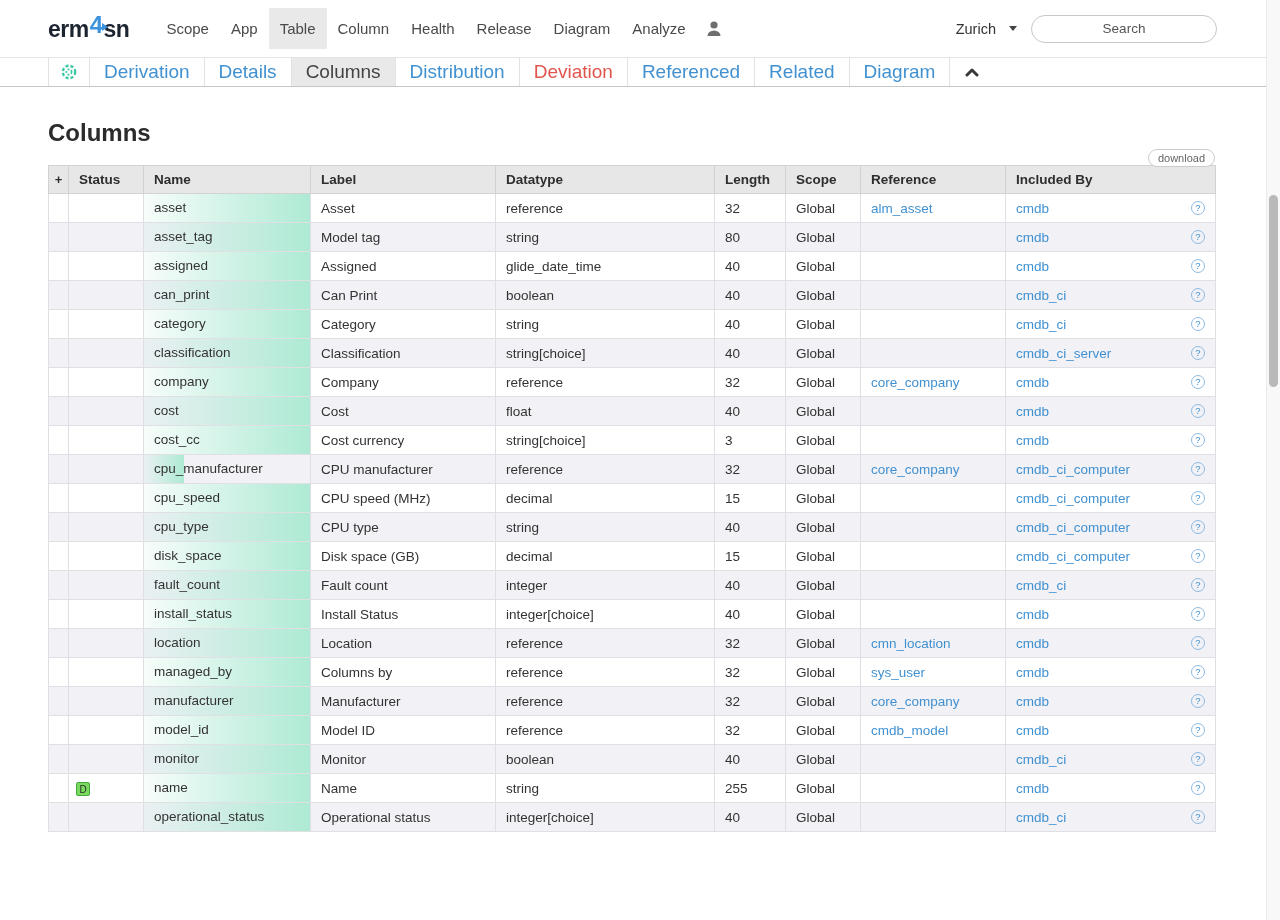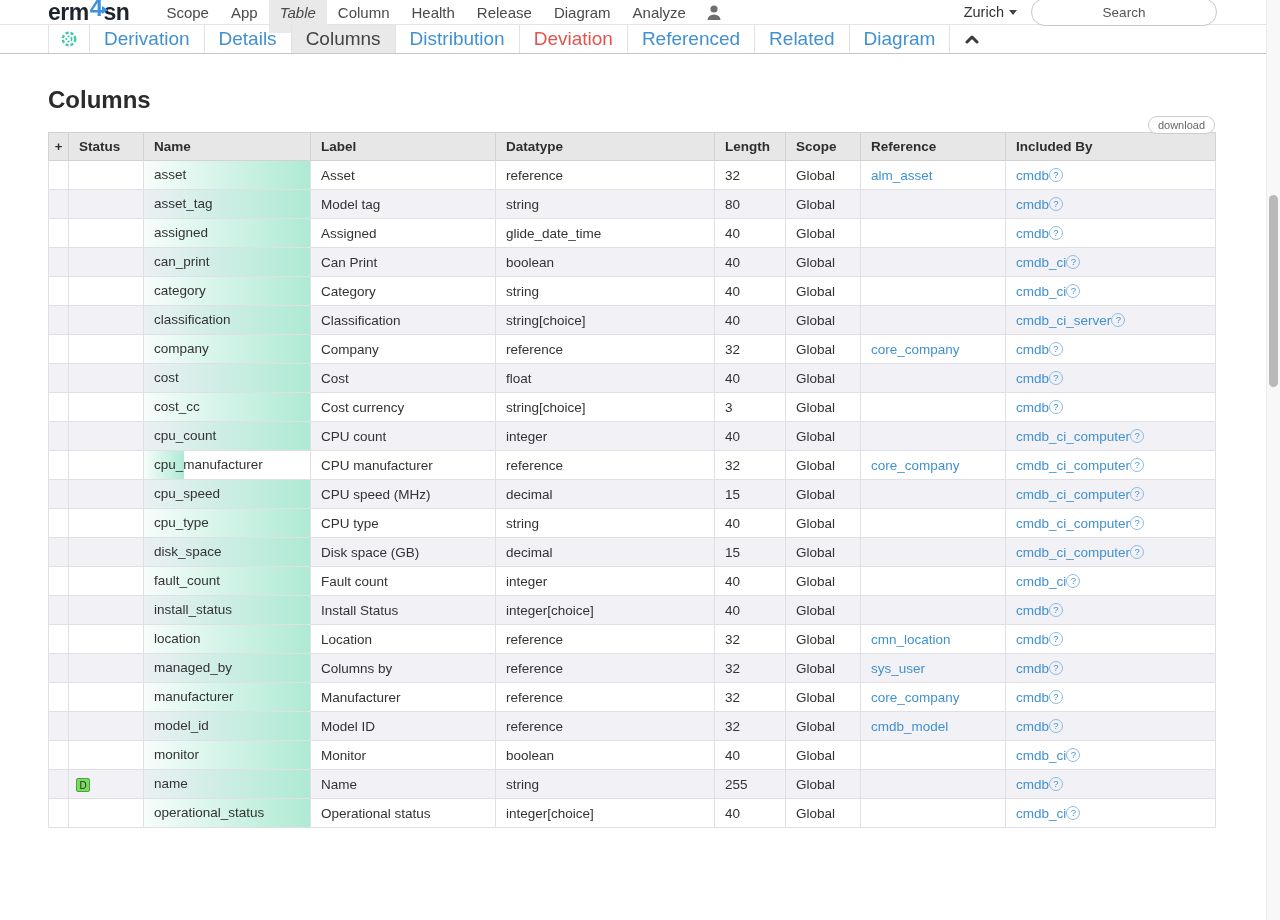--- a/index.html
+++ b/index.html
@@ -7,33 +7,33 @@
     --link:#4191d1;
     --alert:#e0564e;
     --statusgreen:#7ad95f;
   }
   *{box-sizing:border-box;margin:0;padding:0;}
   html,body{width:1280px;height:920px;overflow:hidden;background:#fff;
     font-family:"Liberation Sans",sans-serif;color:#333;}
   body{position:relative;}
 
   
-  .navbar{height:25px;display:flex;align-items:center;padding-left:48px;
+  .navbar{height:58px;display:flex;align-items:center;padding-left:48px;
     border-bottom:1px solid #e3e3e3;background:#fff;}
   .logo{font-size:23px;font-weight:bold;color:#1c2430;letter-spacing:-0.5px;
     margin-right:26px;cursor:pointer;white-space:nowrap;}
   .logo .four{color:#3c92dc;position:relative;top:-4px;font-size:24px;margin:0 1px;}
   .logo .four::after{content:"";position:absolute;right:-5px;top:12px;
     border-left:6px solid #3c92dc;border-top:4px solid transparent;border-bottom:4px solid transparent;}
   .main-nav{display:flex;align-items:stretch;height:41px;}
   .nav-item{padding:0 11px;line-height:41px;font-size:15px;color:#4a4a4a;cursor:pointer;}
-  .nav-item.active{background:#e9e9e9;font-style:italic;}
+  .nav-item.active{background:#e9e9e9;}
   .person{display:flex;align-items:center;margin-left:8px;cursor:pointer;}
   .nav-right{margin-left:auto;display:flex;align-items:center;gap:14px;margin-right:63px;}
-  .region{font-size:14.5px;color:#333;cursor:pointer;display:flex;align-items:center;}
+  .region{font-size:14.5px;color:#333;cursor:pointer;display:flex;align-items:center;gap:8px;}
   .caret-down{display:inline-block;width:0;height:0;border-left:4px solid transparent;
     border-right:4px solid transparent;border-top:5px solid #444;margin-left:5px;}
   .search{width:186px;height:28px;border:1px solid #c8c8c8;border-radius:14px;
     text-align:center;font-size:13.5px;color:#444;outline:none;background:#fff;
     font-family:"Liberation Sans",sans-serif;}
   .search::placeholder{color:#555;opacity:1;}
 
   
   .tabbar{height:29px;display:flex;align-items:stretch;padding-left:48px;
     border-bottom:1px solid #c6c6c6;background:#fff;}
@@ -63,21 +63,21 @@
   td.plus-cell,td.status-cell{padding:0;}
   td.name-cell{padding:0;}
   .name-wrap{position:relative;height:28px;}
   .name-bar{position:absolute;left:0;top:0;bottom:0;
     background:linear-gradient(90deg, rgba(174,234,212,0.10), var(--accent));}
   .name-text{position:relative;display:block;line-height:28px;padding:0 10px;}
   .status-badge{display:inline-block;width:14px;height:14px;line-height:13px;text-align:center;
     background:var(--statusgreen);border:1px solid #47a73a;border-radius:2px;
     font-size:10px;color:#2d2d2d;margin-left:7px;vertical-align:middle;}
   .link{color:var(--link);cursor:pointer;}
-  .cell-flex{display:flex;align-items:center;height:28px;}
+  .cell-flex{display:flex;justify-content:space-between;align-items:center;height:28px;}
   .help-icon{flex:0 0 auto;width:14px;height:14px;border:1px solid #8ebbe2;border-radius:50%;
     color:var(--link);font-size:9.5px;line-height:12px;text-align:center;cursor:pointer;}
 
   
   .scroll-track{position:absolute;right:0;top:0;width:14px;height:920px;background:#f8f8f8;
     border-left:1px solid #ebebeb;}
   .scroll-thumb{position:absolute;left:2px;width:9px;top:195px;height:192px;
     background:#b9b9b9;border-radius:5px;cursor:pointer;}
 </style>
 </head>
@@ -349,41 +349,20 @@
             <span class="link">cmdb</span>
             <span class="help-icon">?</span>
           </div>
         </td>
       </tr>
       <tr>
         <td class="plus-cell"></td>
         <td class="status-cell"></td>
         <td class="name-cell">
           <div class="name-wrap">
-            <div class="name-bar" style="width: 100%;"></div>
-            <span class="name-text">cpu_count</span>
-          </div>
-        </td>
-        <td>CPU count</td>
-        <td>integer</td>
-        <td>40</td>
-        <td>Global</td>
-        <td></td>
-        <td>
-          <div class="cell-flex">
-            <span class="link">cmdb_ci_computer</span>
-            <span class="help-icon">?</span>
-          </div>
-        </td>
-      </tr>
-      <tr>
-        <td class="plus-cell"></td>
-        <td class="status-cell"></td>
-        <td class="name-cell">
-          <div class="name-wrap">
             <div class="name-bar" style="width: 24%;"></div>
             <span class="name-text">cpu_manufacturer</span>
           </div>
         </td>
         <td>CPU manufacturer</td>
         <td>reference</td>
         <td>32</td>
         <td>Global</td>
         <td><span class="link">core_company</span></td>
         <td>

